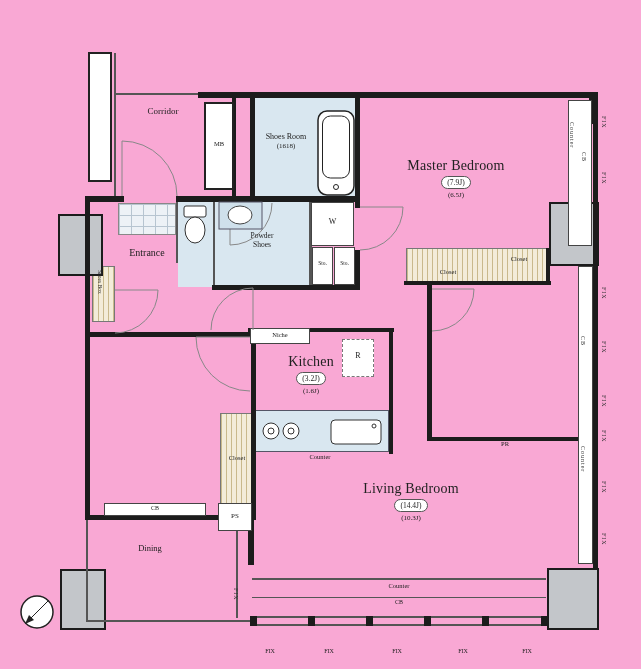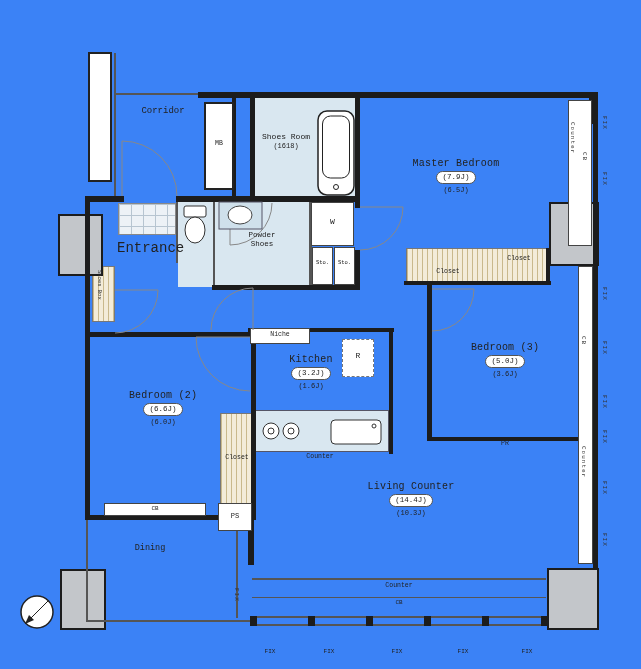--- a/index.html
+++ b/index.html
@@ -1,35 +1,35 @@
 <!DOCTYPE html>
 <html style="--wall: #1c1c1c; --thin-line: #555555; --wet-area: #d9e7f0; --hatch-fill: #f3ecd9; --hatch-line: #c9b98c; --pillar: #c3c6ca;"><head>
 <meta charset="utf-8">
 <style>
   html,body{margin:0;padding:0;background:#fff;}
-  .plan{position:relative;width:641px;height:669px;background:#3b82f6;overflow:hidden;
-        font-family:Liberation Mono, monospace;color:#222;}
+  .plan{position:relative;width:641px;height:669px;background:#f9a8d4;overflow:hidden;
+        font-family:Liberation Serif, serif;color:#222;}
   .w{position:absolute;background:var(--wall,#1c1c1c);}
   .wt{position:absolute;background:var(--thin-line,#555);}
   .pillar{position:absolute;background:var(--pillar,#c3c6ca);border:2px solid var(--wall,#1c1c1c);box-sizing:border-box;}
   .wet{position:absolute;background:var(--wet-area,#d9e7f0);}
   .wetb{position:absolute;background:var(--wet-area,#d9e7f0);border:1px solid #556;box-sizing:border-box;}
   .hatch{position:absolute;background-color:var(--hatch-fill,#f3ecd9);
          background-image:repeating-linear-gradient(90deg,var(--hatch-line,#c9b98c) 0 1px,transparent 1px 5px);
          border:1px solid #777;box-sizing:border-box;}
   .box{position:absolute;background:#fff;border:2px solid #222;box-sizing:border-box;}
   .sbox{position:absolute;background:#fff;border:1px solid #444;box-sizing:border-box;}
   .dash{position:absolute;background:#fff;border:1px dashed #777;box-sizing:border-box;}
   .tile{position:absolute;background-color:#edf2f6;border:1px solid #888;box-sizing:border-box;
         background-image:linear-gradient(#b7c5d0 1px,transparent 1px),linear-gradient(90deg,#b7c5d0 1px,transparent 1px);
         background-size:12px 11px;}
   .lbl{position:absolute;text-align:center;line-height:1.2;}
   .vt{position:absolute;writing-mode:vertical-rl;line-height:1;letter-spacing:1px;color:#333;}
   .roomlbl{position:absolute;display:flex;flex-direction:column;align-items:center;gap:2px;}
-  .rname{font-size:10px;letter-spacing:.2px;white-space:nowrap;}
+  .rname{font-size:14px;letter-spacing:.2px;white-space:nowrap;}
   .pill{font-size:7.5px;line-height:11px;border:1px solid #555;border-radius:7px;padding:0 5px;background:#fff;}
   .sz2{font-size:7px;}
   svg.overlay{position:absolute;left:0;top:0;}
 </style>
 </head>
 <body>
 
 <div class="plan">
 
   <div class="wet" style="left:255px;top:96px;width:100px;height:104px;"></div>
@@ -147,21 +147,21 @@
     <div style="font-size:8px;">Shoes Room</div>
     <div style="font-size:7px;">(1618)</div>
   </div>
 
   <div class="roomlbl" style="left:392px;top:158px;width:128px;">
     <div class="rname">Master Bedroom</div>
     <div class="pill">(7.9J)</div>
     <div class="sz2">(6.5J)</div>
   </div>
 
-  <div class="lbl" style="left:117px;top:240px;width:60px;font-size:14px;text-align:center;">Entrance</div>
+  <div class="lbl" style="left:117px;top:247px;width:60px;font-size:10px;text-align:center;">Entrance</div>
   <div class="lbl" style="left:242px;top:231px;width:40px;font-size:7.5px;">Powder Shoes</div>
   <div class="lbl" style="left:311px;top:217px;width:43px;font-size:8px;">W</div>
   <div class="lbl" style="left:312px;top:260px;width:21px;font-size:5.5px;">Sto.</div>
   <div class="lbl" style="left:334px;top:260px;width:21px;font-size:5.5px;">Sto.</div>
 
   <div class="lbl" style="left:420px;top:268px;width:56px;font-size:6.5px;">Closet</div>
   <div class="lbl" style="left:492px;top:255px;width:54px;font-size:6.5px;">Closet</div>
   <div class="lbl" style="left:220px;top:454px;width:34px;font-size:6.5px;">Closet</div>
 
   <div class="vt" style="left:96px;top:270px;font-size:5.5px;letter-spacing:0;">Shoes Box</div>
@@ -169,35 +169,25 @@
   <div class="lbl" style="left:250px;top:331px;width:60px;font-size:6.5px;">Niche</div>
   <div class="lbl" style="left:342px;top:351px;width:32px;font-size:8px;">R</div>
 
   <div class="roomlbl" style="left:272px;top:354px;width:78px;">
     <div class="rname">Kitchen</div>
     <div class="pill">(3.2J)</div>
     <div class="sz2">(1.6J)</div>
   </div>
   <div class="lbl" style="left:288px;top:453px;width:64px;font-size:6.5px;">Counter</div>
 
-  <div class="roomlbl" style="left:443px;top:342px;width:124px;">
-    <div class="rname">Bedroom (3)</div>
-    <div class="pill">(5.0J)</div>
-    <div class="sz2">(3.6J)</div>
-  </div>
   <div class="lbl" style="left:488px;top:440px;width:34px;font-size:6.5px;">PR</div>
 
-  <div class="roomlbl" style="left:101px;top:390px;width:124px;">
-    <div class="rname">Bedroom (2)</div>
-    <div class="pill">(6.6J)</div>
-    <div class="sz2">(6.0J)</div>
-  </div>
 
   <div class="roomlbl" style="left:349px;top:481px;width:124px;">
-    <div class="rname">Living Counter</div>
+    <div class="rname">Living Bedroom</div>
     <div class="pill">(14.4J)</div>
     <div class="sz2">(10.3J)</div>
   </div>
 
   <div class="lbl" style="left:114px;top:543px;width:72px;font-size:8.5px;">Dining</div>
   <div class="lbl" style="left:104px;top:505px;width:102px;font-size:6px;">CB</div>
   <div class="lbl" style="left:218px;top:512px;width:34px;font-size:7px;">PS</div>
 
   <div class="lbl" style="left:366px;top:582px;width:66px;font-size:6.5px;">Counter</div>
   <div class="lbl" style="left:366px;top:599px;width:66px;font-size:6px;">CB</div>

